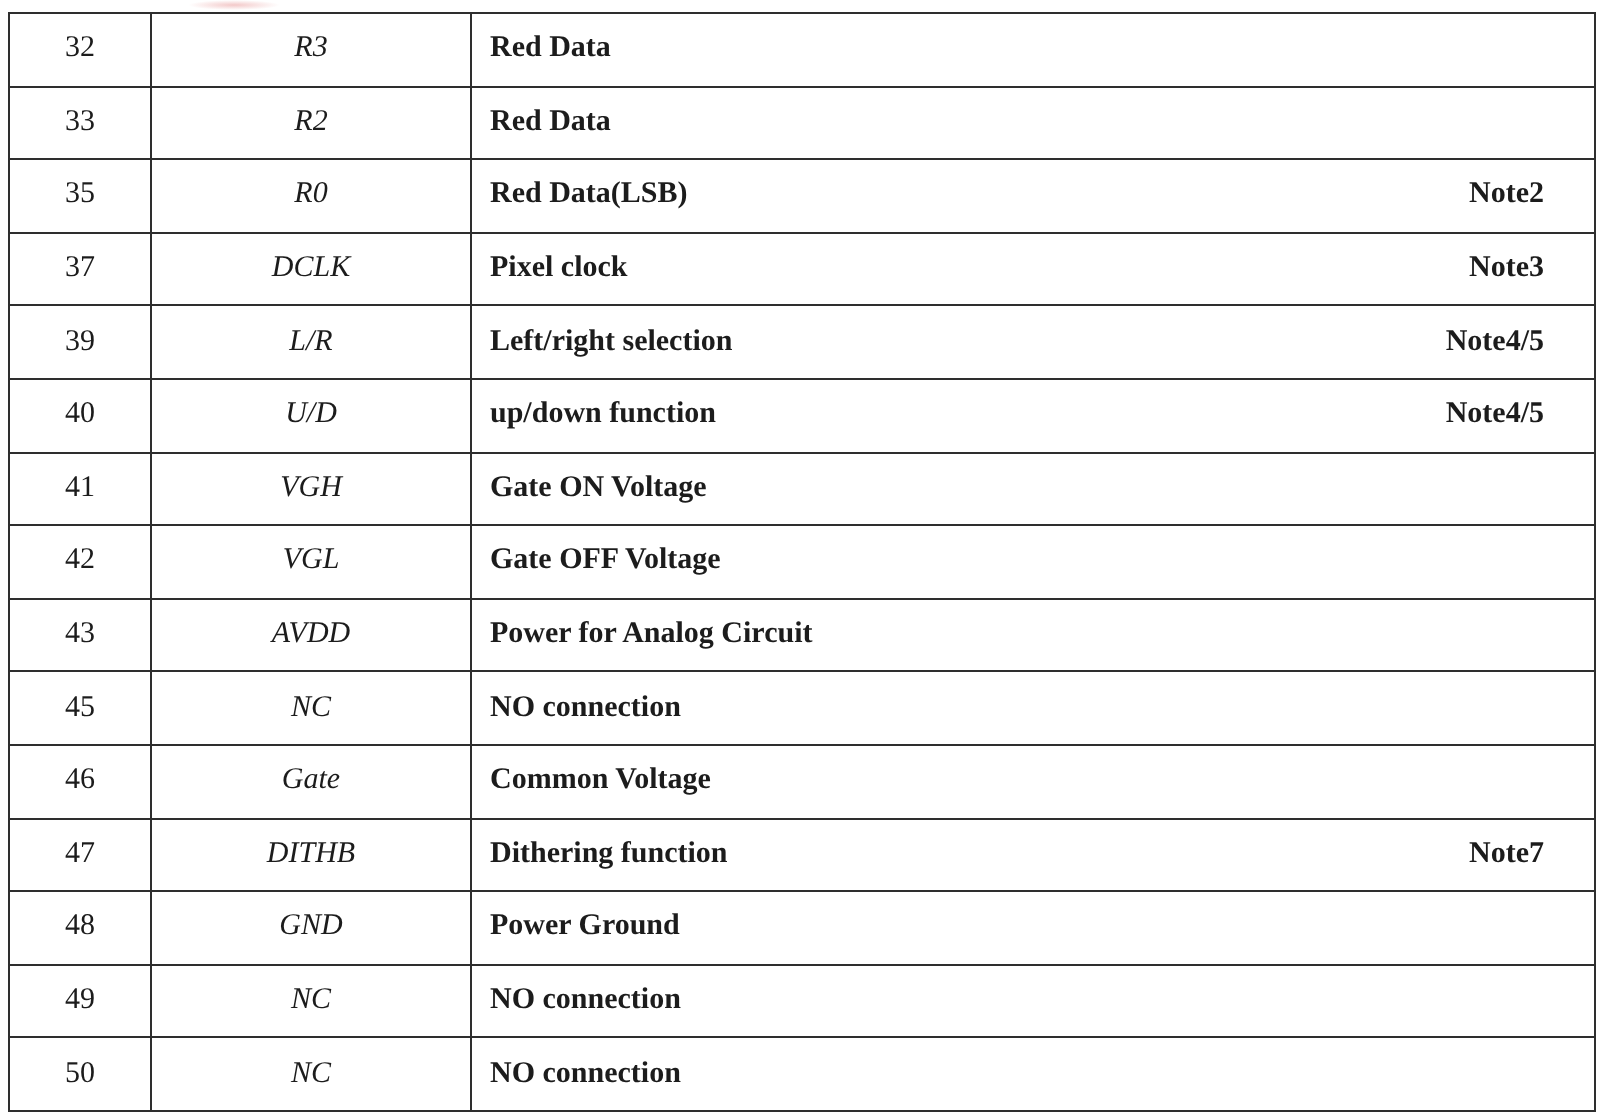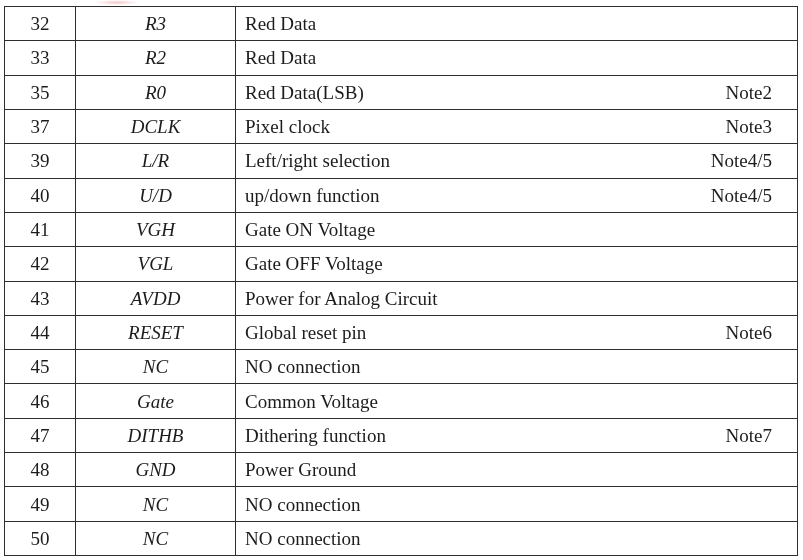--- a/index.html
+++ b/index.html
@@ -30,35 +30,36 @@
     left: 4px; top: 6px;
     width: 793px; height: 550px;
     border-collapse: collapse;
     table-layout: fixed;
   }
   table.pin-table td {
     border: 1.5px solid #2e2e2e;
     padding: 0;
     vertical-align: middle;
     color: #1c1c1c;
-    font-size: 19px;
+    font-size: 15px;
     line-height: 1;
     overflow: hidden;
     white-space: nowrap;
   }
   table.pin-table tr { height: 28.9px; }
   td.col-pin    { text-align: center; }
   td.col-symbol { text-align: center; font-style: italic; }
   td.col-desc   { text-align: left; }
   .desc-wrap {
     display: flex;
     justify-content: space-between;
     align-items: flex-start;
     padding-left: 9px;
     padding-right: 25px;
+    font-weight: bold;
   }
   .desc-text { }
   .note-text { }
 </style>
 </head>
 <body>
 
 <div class="page">
 
   <div class="crop-artifact"></div>
@@ -165,30 +166,20 @@
       <td class="col-pin">43</td>
       <td class="col-symbol">AVDD</td>
       <td class="col-desc">
         <div class="desc-wrap">
           <span class="desc-text">Power for Analog Circuit</span>
           <span class="note-text"></span>
         </div>
       </td>
     </tr>
 
-    <tr>
-      <td class="col-pin">44</td>
-      <td class="col-symbol">RESET</td>
-      <td class="col-desc">
-        <div class="desc-wrap">
-          <span class="desc-text">Global reset pin</span>
-          <span class="note-text">Note6</span>
-        </div>
-      </td>
-    </tr>
 
     <tr>
       <td class="col-pin">45</td>
       <td class="col-symbol">NC</td>
       <td class="col-desc">
         <div class="desc-wrap">
           <span class="desc-text">NO connection</span>
           <span class="note-text"></span>
         </div>
       </td>

